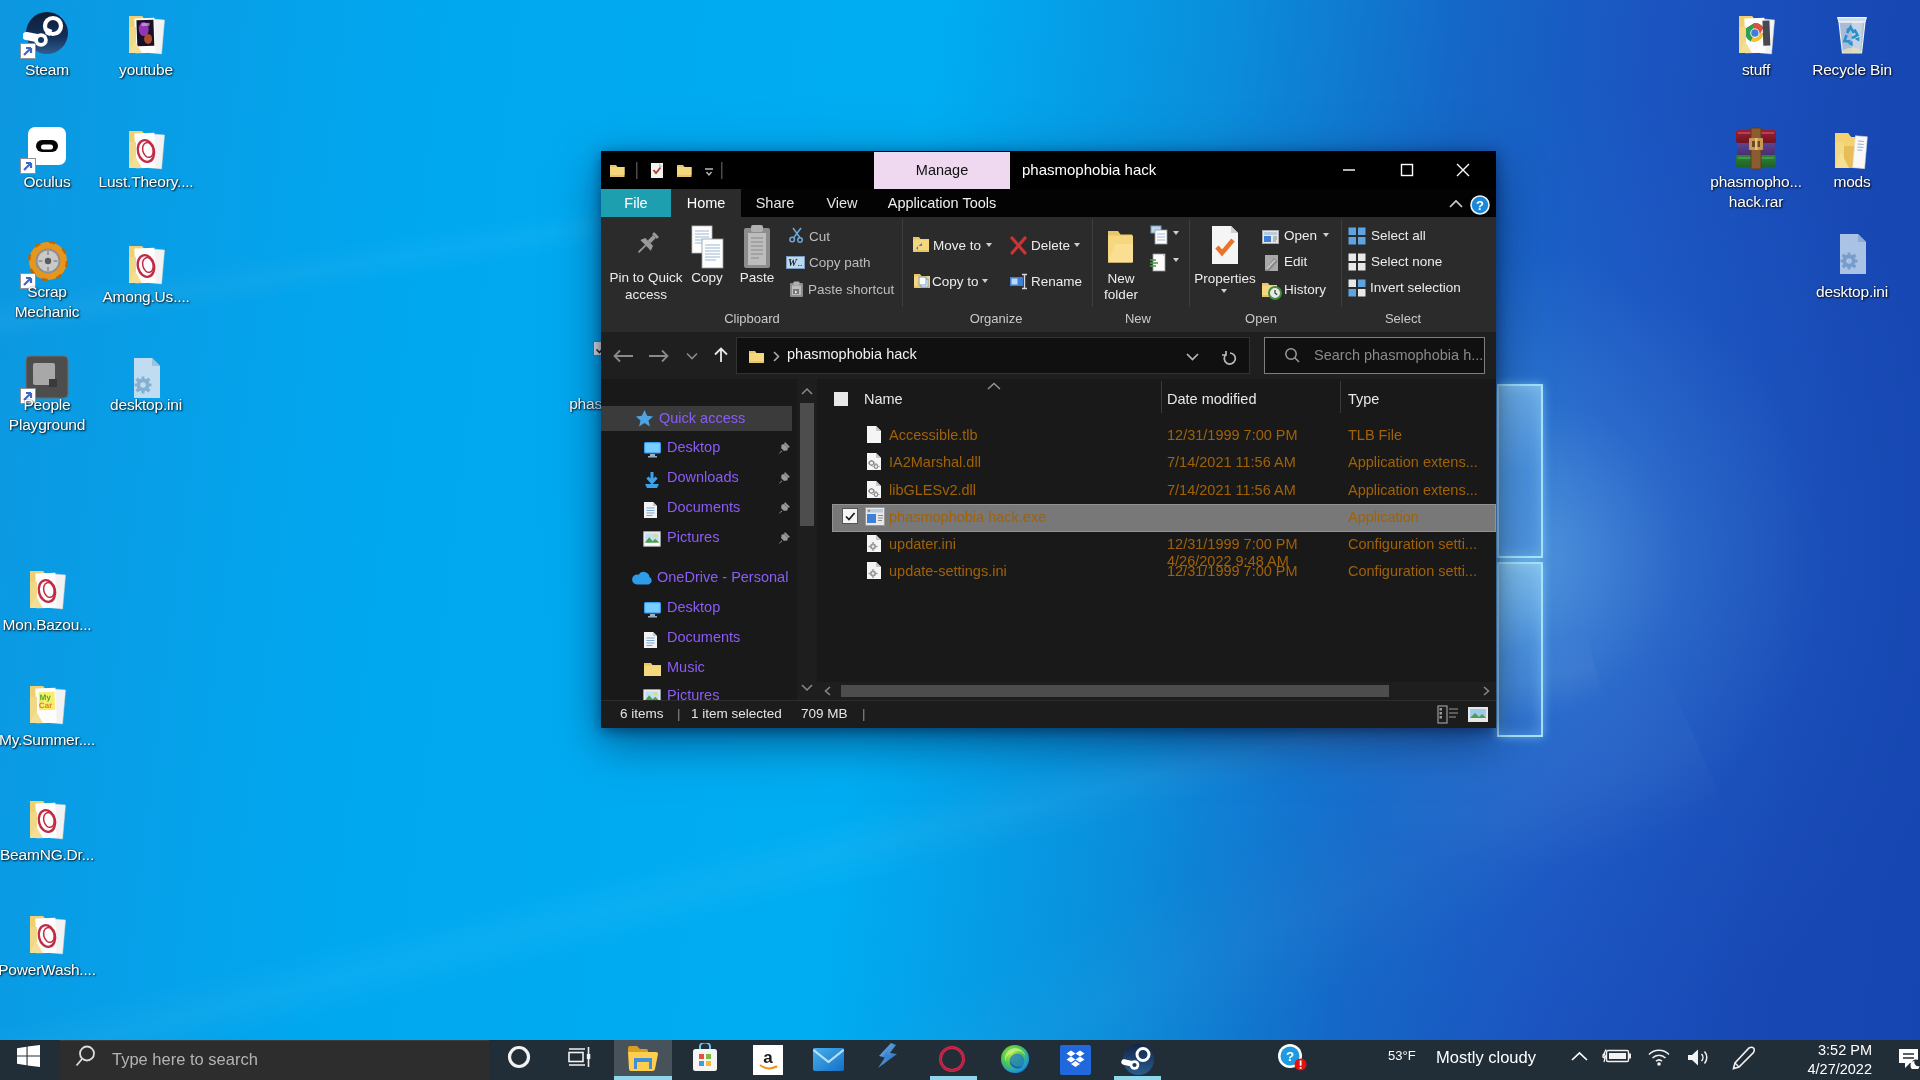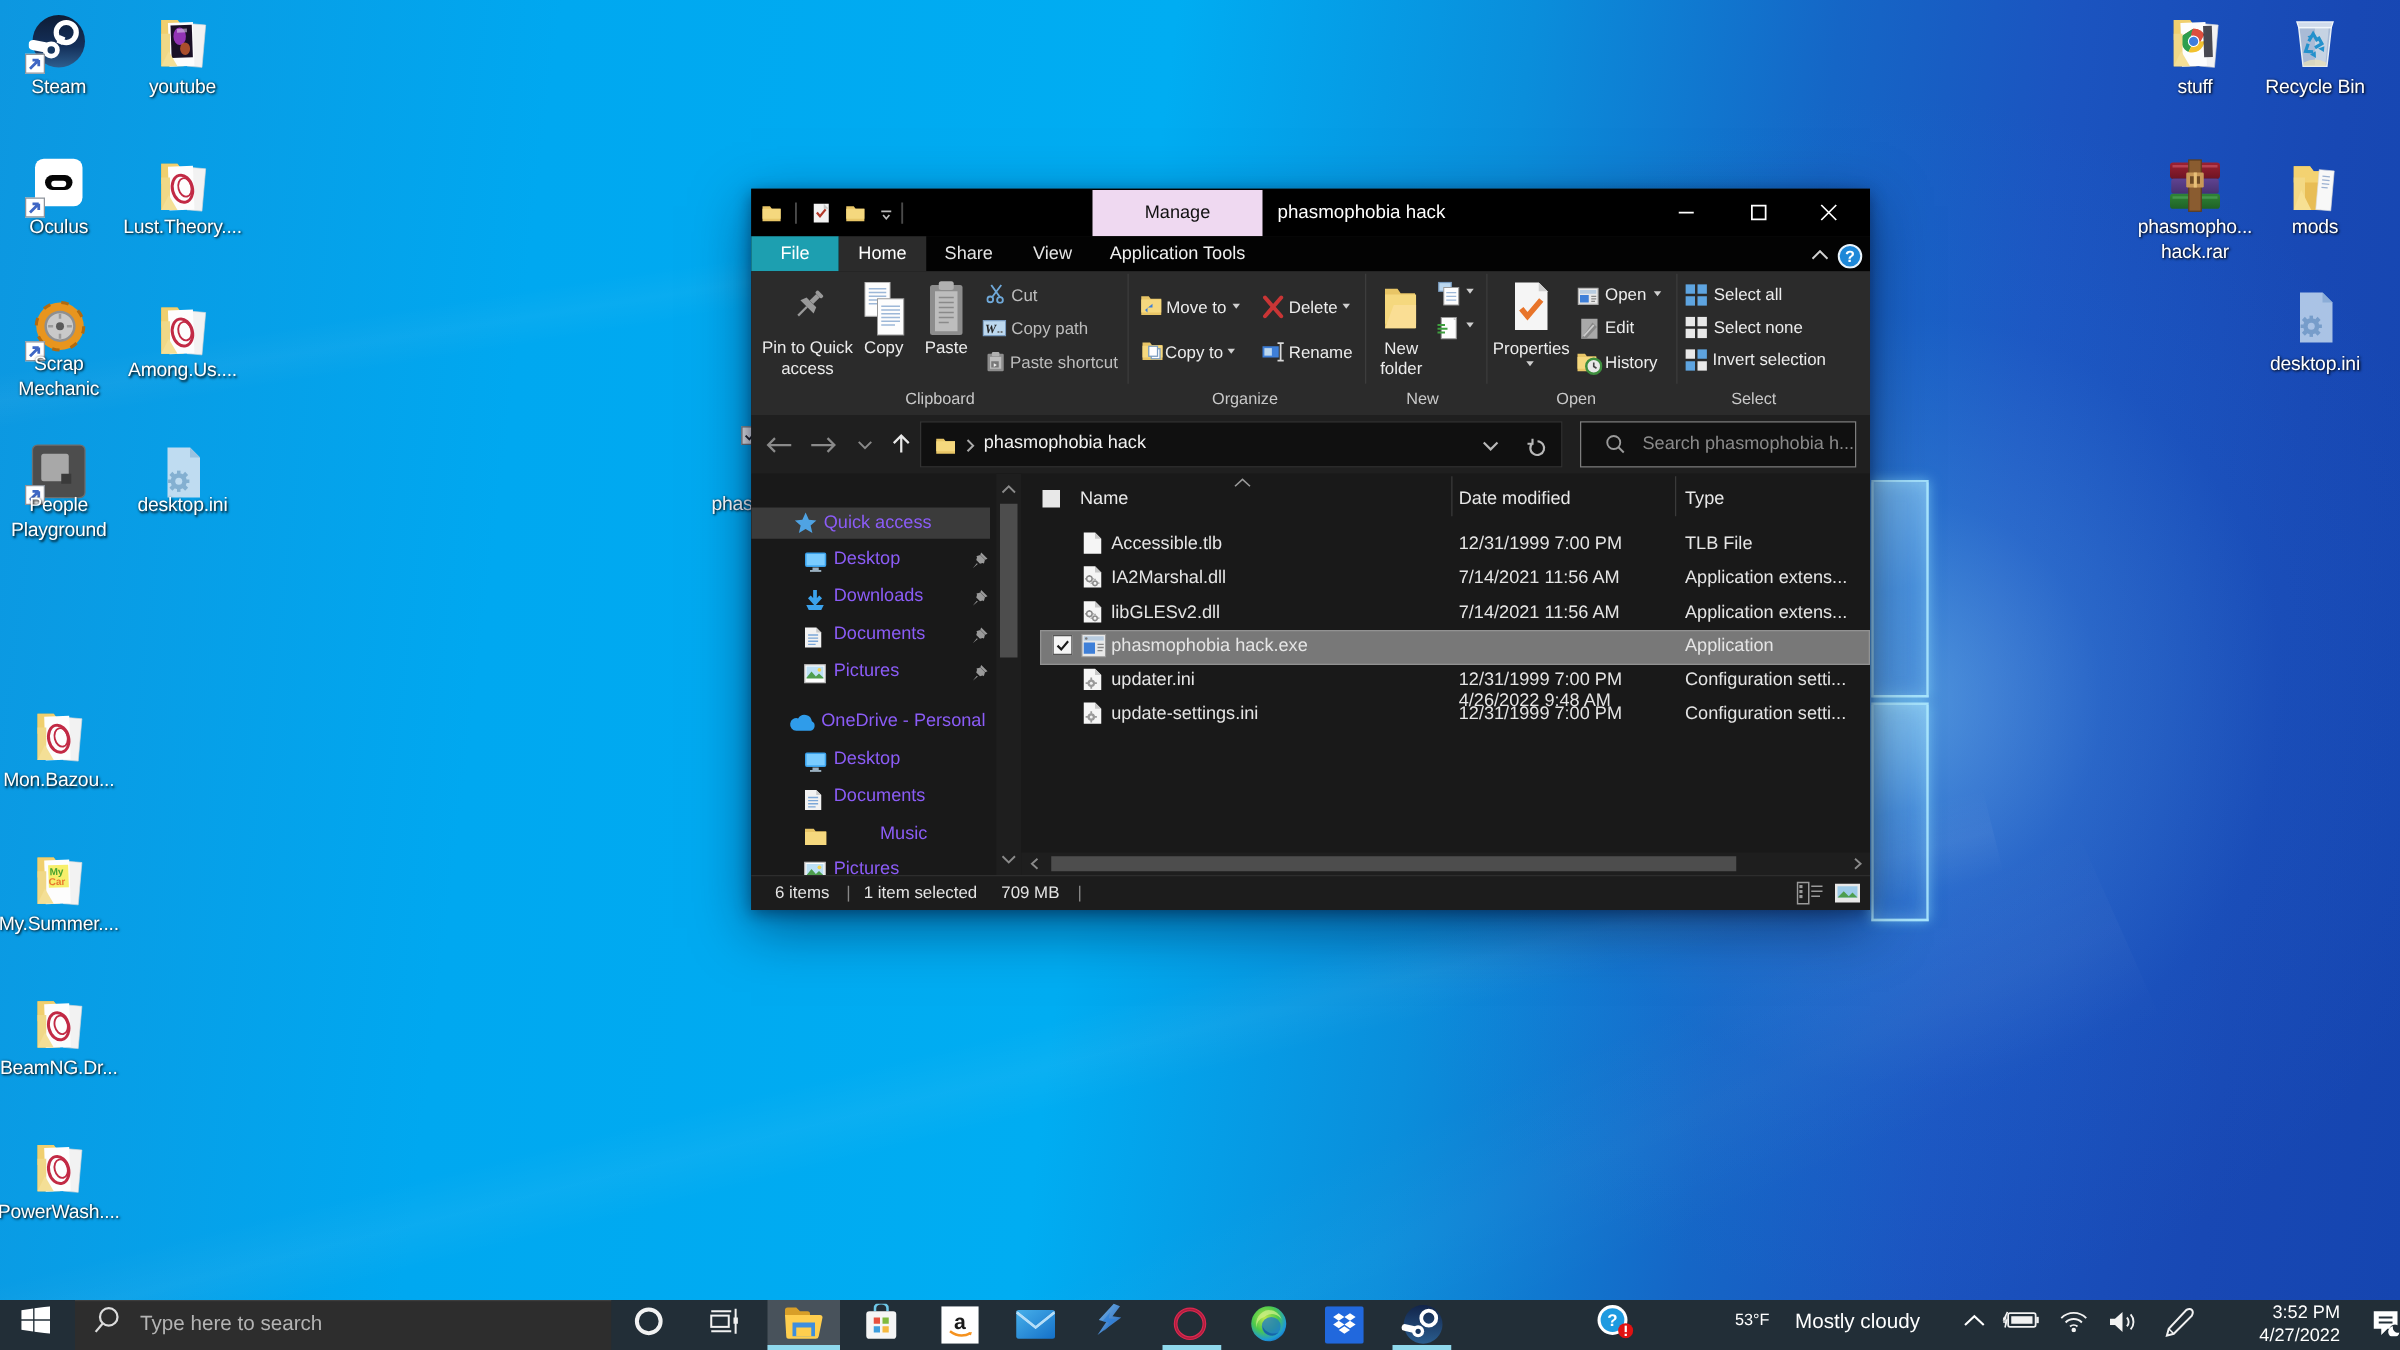--- a/index.html
+++ b/index.html
@@ -21,21 +21,21 @@
   box-shadow:0 14px 42px rgba(0,15,50,.50), 0 3px 12px rgba(0,10,40,.45); }
 .tab { position:absolute; top:38px; height:28px; color:#e4e4e4; font-size:14.5px; text-align:center; line-height:28px; }
 .rsep { position:absolute; width:1px; background:#3d3d3d; }
 .rlbl { position:absolute; top:94px; height:16px; font-size:13px; color:#c9c9c9; text-align:center; line-height:16px; }
 .rtxt { position:absolute; color:#ececec; font-size:13.5px; line-height:17px; white-space:nowrap; }
 .rtxt2 { position:absolute; color:#bdbdbd; font-size:13.5px; line-height:17px; white-space:nowrap; }
 .ctr { text-align:center; }
 .caret { position:absolute; width:0; height:0; border-left:3.5px solid transparent; border-right:3.5px solid transparent; border-top:4px solid #cfcfcf; }
 .navbox { position:absolute; background:#101010; }
 .stxt { position:absolute; font-size:14.5px; color:#8b5cf6; white-space:nowrap; }
-.frow { position:absolute; font-size:14.5px; color:#e5e5e5; white-space:nowrap; }
+.frow { position:absolute; font-size:14.5px; color:#a16207; white-space:nowrap; }
 #taskbar { position:absolute; left:0; top:1040px; width:1920px; height:40px; background:#222e37; }
 .tbtxt { position:absolute; color:#fff; font-size:15.5px; }
 .ul { position:absolute; top:1076px; height:4px; background:#8fd8ec; }
 .tico { position:absolute; top:1048px; }
 </style>
 </head>
 <body>
 <div id="desk">
   <div class="beam" style="left:-100px; top:838px; width:1720px; height:70px; transform:rotate(-14deg); opacity:.35;"></div>
   <div class="beam" style="left:-80px; top:240px; width:900px; height:44px; transform:rotate(-9deg); opacity:.30;"></div>
@@ -613,21 +613,21 @@
       <div style="position:absolute; left:42px; top:252px;"><svg width="15" height="18" viewBox="0 0 15 18">
           <path d="M1 1 h9 l4 4 v12 h-13 z" fill="#f2f2f2"></path>
           <path d="M10 1 l4 4 h-4 z" fill="#c8c8c8"></path>
           <path d="M3.5 7 h8 M3.5 9.5 h8 M3.5 12 h8 M3.5 14.5 h6" stroke="#7ba7d8" stroke-width="1.1"></path>
         </svg></div>
       <div class="stxt" style="left:66px; top:250px;">Documents</div>
       <div style="position:absolute; left:42px; top:282px;"><svg width="19" height="16" viewBox="0 0 19 16">
           <path d="M1 2 h7 l1.5 2 h8.5 v11 h-17 z" fill="#e8c566"></path>
           <path d="M1 4.5 h17 v10.5 h-17 z" fill="#f5d87e"></path>
         </svg></div>
-      <div class="stxt" style="left:66px; top:280px;margin-left:37px;">Music</div>
+      <div class="stxt" style="left:66px; top:280px;">Music</div>
       <div style="position:absolute; left:42px; top:310px;"><svg width="18" height="16" viewBox="0 0 18 16">
           <rect x="0.8" y="0.8" width="16.4" height="14.4" fill="#fff" stroke="#bbb" stroke-width="1"></rect>
           <rect x="2.2" y="2.2" width="13.6" height="9" fill="#bde0f5"></rect>
           <path d="M2.2 11.2 l4 -5 l3.5 4 l2.5 -2.5 l3.6 3.5 v.5 h-13.6 z" fill="#4e9e4e"></path>
           <circle cx="12.5" cy="4.8" r="1.5" fill="#f5d44e"></circle>
         </svg></div>
       <div class="stxt" style="left:66px; top:308px;">Pictures</div>
       <div style="position:absolute; left:196px; top:0; width:20px; height:321px; background:#1e1e1e;"></div>
       <div style="position:absolute; left:199px; top:24px; width:14px; height:123px; background:#4d4d4d;"></div>
       <svg style="position:absolute; left:199px; top:8px;" width="14" height="10" viewBox="0 0 14 10">

